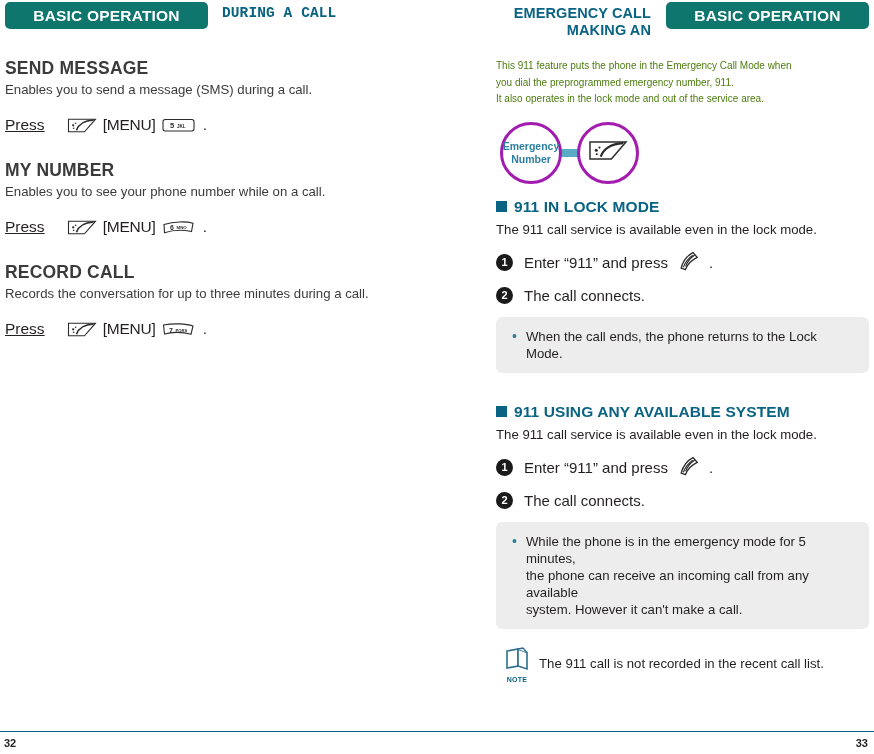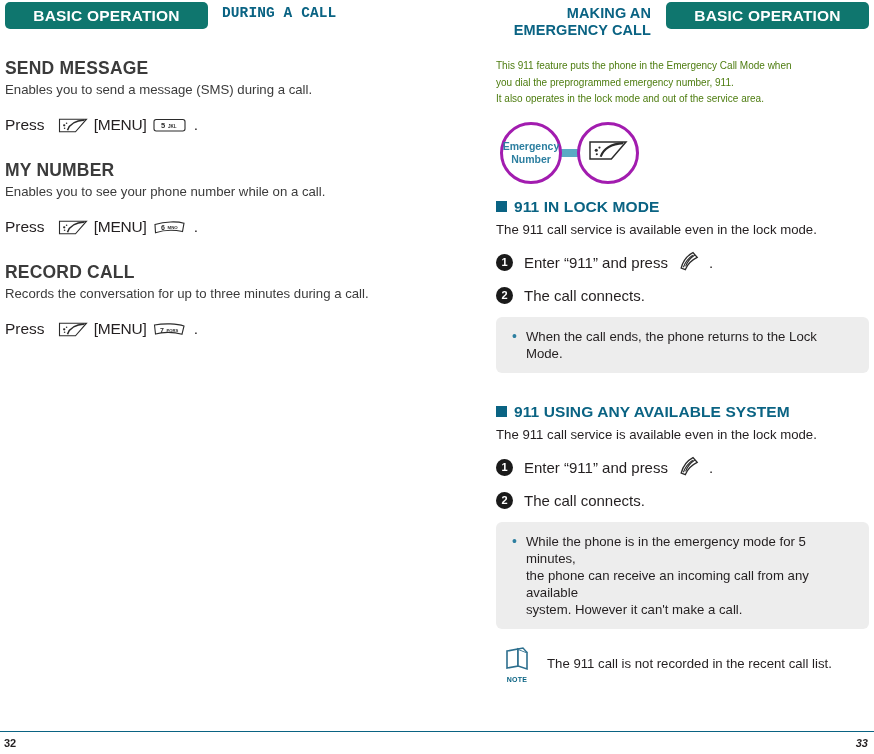--- a/index.html
+++ b/index.html
@@ -90,21 +90,21 @@
     margin: 0 0 18px 0;
     line-height: 16px;
   }
   .press-line {
     display: flex;
     align-items: center;
     font-size: 15.5px;
     color: #231f20;
     gap: 6px;
   }
-  .press-word { margin-right: 7px; }
+  .press-word { margin-right: 16px; text-decoration: underline; }
   .menu-word { letter-spacing: -0.2px; }
   .period { margin-left: 2px; }
 
   
   .key-send {
     display: inline-block;
     width: 30px;
     height: 17px;
     position: relative;
   }
@@ -221,21 +221,21 @@
   }
   .callout-text {
     font-size: 13.2px;
     line-height: 17px;
     color: #231f20;
   }
 
   .note {
     display: flex;
     align-items: flex-start;
-    gap: 15px;
+    gap: 7px;
     margin-top: -12px;
     padding-left: 6px;
   }
   .note-icon {
     width: 30px;
     flex: 0 0 auto;
     text-align: center;
   }
   .note-label {
     font-size: 7px;
@@ -261,35 +261,35 @@
     background: #0a6383;
   }
   .pagenum {
     position: absolute;
     top: 737px;
     font-size: 11px;
     font-weight: bold;
     color: #231f20;
   }
   .pagenum-left  { left: 4px; }
-  .pagenum-right { right: 6px; font-style: italic; }
+  .pagenum-right { right: 6px; }
 </style>
 </head>
 <body>
 
 <div class="header">
   <div class="banner banner-left">
     <span>BASIC OPERATION</span>
   </div>
   <div class="crumb crumb-left">
     <span>DURING A CALL</span>
   </div>
   <div class="crumb crumb-right">
+    <div>EMERGENCY CALL</div>
     <div>MAKING AN</div>
-    <div>EMERGENCY CALL</div>
   </div>
   <div class="banner banner-right">
     <span>BASIC OPERATION</span>
   </div>
 </div>
 
 <div class="col col-left">
 
   <div class="feature">
     <h2 class="feature-title">SEND MESSAGE</h2>

